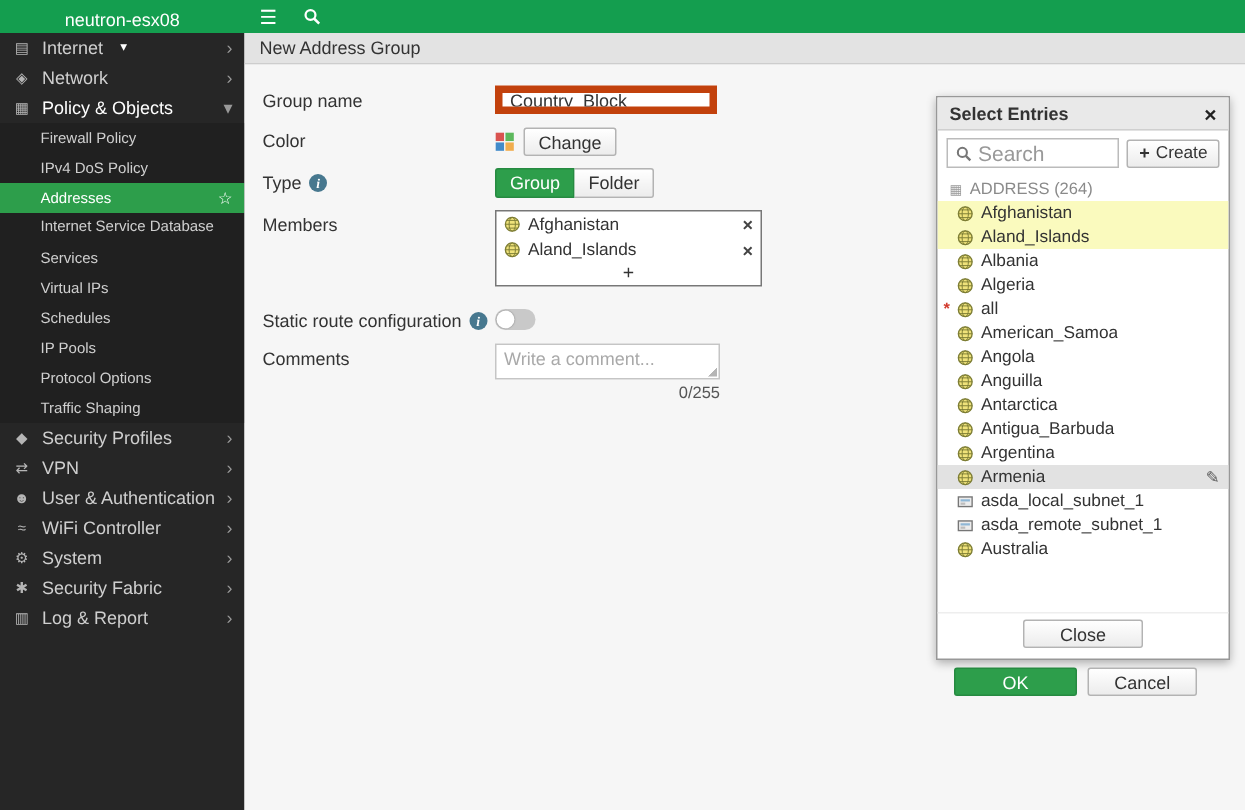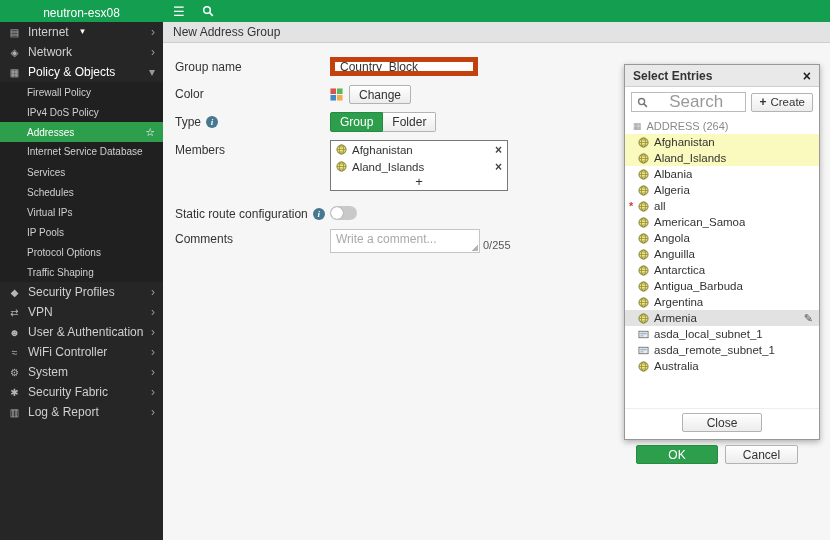--- a/index.html
+++ b/index.html
@@ -45,34 +45,34 @@
   .seg.on { background:#2d9e4b; border-color:#268a41; color:#fff; }
   .seg + .seg { border-left:none; border-radius:0 2px 2px 0; }
   .seg:first-child { border-radius:2px 0 0 2px; }
   .members-box { width:178px; border:1px solid #777; background:#fff; }
   .member-row { display:flex; align-items:center; gap:5px; padding:1px 5px; height:17px; }
   .member-row .mlbl { flex:1; font-size:11.5px; white-space:nowrap; overflow:hidden; }
   .member-x { font-weight:bold; color:#444; cursor:pointer; font-size:12px; line-height:1; }
   .member-add { text-align:center; color:#333; cursor:pointer; height:15px; line-height:13px; font-size:13px; }
   .toggle { width:27px; height:14px; border-radius:8px; background:#c9c9c9; position:relative; cursor:pointer; margin-top:2px; }
   .toggle .knob { position:absolute; left:1px; top:1px; width:12px; height:12px; border-radius:50%; background:#fff; box-shadow:0 0 1px rgba(0,0,0,.5); }
-  .comment-wrap { display:flex; align-items:flex-end; gap:3px; }
+  .comment-wrap { display:flex; align-items:flex-end; gap:3px;flex-direction:column; }
   .comment-box { position:relative; }
   .comment-box textarea { width:150px; height:24px; border:1px solid #c5c5c5; font:inherit; font-size:12px; padding:2px 5px; resize:none; background:#fff; color:#333; display:block; }
   .comment-box textarea::placeholder { color:#a9a9a9; }
   .resize-handle { position:absolute; right:2px; bottom:2px; width:7px; height:7px; background:linear-gradient(135deg, transparent 55%, #b5b5b5 55%); cursor:nwse-resize; }
   .char-count { color:#555; font-size:11px; padding-bottom:2px; }
 
   
   .panel { position:absolute; top:9px; right:10px; width:196px; height:376px; background:#fff; border:1px solid #989898; box-shadow:0 2px 6px rgba(0,0,0,.3); display:flex; flex-direction:column;margin-top:12px; }
   .panel-header { height:22px; flex:none; background:#e9e9e9; border-bottom:1px solid #cfcfcf; display:flex; align-items:center; padding:0 8px; font-weight:bold; }
   .panel-x { margin-left:auto; font-weight:bold; font-size:14px; line-height:1; cursor:pointer; color:#222; }
   .panel-toolbar { flex:none; display:flex; gap:5px; padding:5px 6px 4px; align-items:center; }
   .search-box { flex:1; display:flex; align-items:center; gap:4px; border:1px solid #bbb; height:20px; padding:0 5px; background:#fff; color:#777; }
-  .search-box input { border:none; outline:none; flex:1; width:50px; font:inherit; font-size:17px; color:#333; background:transparent;text-align:center; }
+  .search-box input { border:none; outline:none; flex:1; width:50px; font:inherit; font-size:14px; color:#333; background:transparent; }
   .search-box input::placeholder { color:#999; }
   .create-btn { flex:none; font-size:11.5px; padding:1px 7px; }
   .create-plus { font-weight:bold; font-size:12px; }
   .section-hdr { flex:none; display:flex; align-items:center; gap:5px; padding:4px 8px 2px; color:#8a8a8a; font-size:11px; cursor:pointer; }
   .section-hdr .sico { font-size:9px; color:#9a9a9a; }
   .entries { flex:1; overflow:hidden; }
   .entry { position:relative; height:16px; display:flex; align-items:center; gap:5px; padding:0 6px 0 13px; font-size:11.5px; cursor:pointer; }
   .entry .elbl { white-space:nowrap; overflow:hidden; }
   .entry.sel { background:#fafabe; }
   .entry.hov { background:#e2e2e2; }
@@ -165,24 +165,24 @@
     <span class="lbl">Addresses</span>
     <span class="star">☆</span>
   </div>
   <div class="side-item side-sub multiline">
     <span class="lbl">Internet Service Database</span>
   </div>
   <div class="side-item side-sub">
     <span class="lbl">Services</span>
   </div>
   <div class="side-item side-sub">
+    <span class="lbl">Virtual IPs</span>
+  </div>
+  <div class="side-item side-sub">
     <span class="lbl">Schedules</span>
-  </div>
-  <div class="side-item side-sub">
-    <span class="lbl">Virtual IPs</span>
   </div>
   <div class="side-item side-sub">
     <span class="lbl">IP Pools</span>
   </div>
   <div class="side-item side-sub">
     <span class="lbl">Protocol Options</span>
   </div>
   <div class="side-item side-sub">
     <span class="lbl">Traffic Shaping</span>
   </div>

